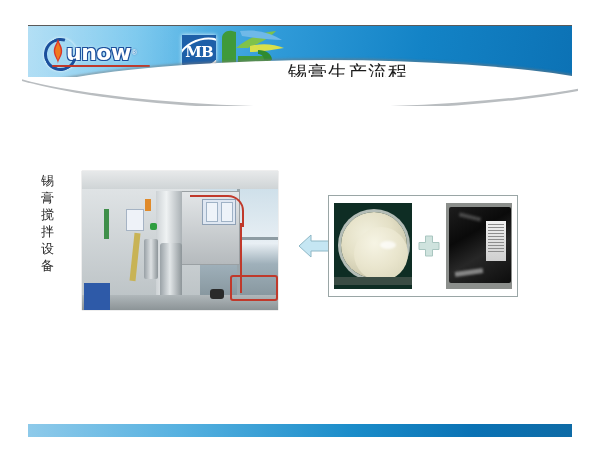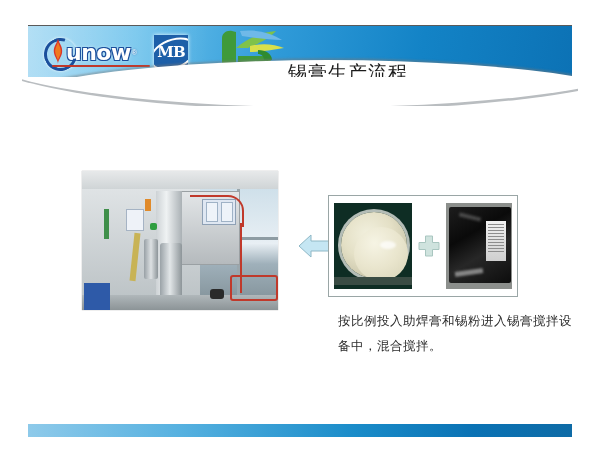--- a/index.html
+++ b/index.html
@@ -103,21 +103,21 @@
     font-size:7px; color:#ffffff; vertical-align:super; margin-left:1px;
     text-shadow:0 0 2px #1b4f9c;
   }
   .unow-underline{
     position:absolute; left:8px; bottom:11px; width:98px; height:2px;
     background:#c0392b;
     border-radius:1px;
   }
 
   
-  #logo-mb{ left:126px; width:46px; display:flex; align-items:center; justify-content:flex-start;}
+  #logo-mb{ left:142px; width:46px; display:flex; align-items:center; justify-content:flex-end;}
   .mb-box{
     position:relative;
     width:34px; height:34px;
     background:#1d5fa8;
     box-shadow:0 0 4px rgba(255,255,255,.85);
     overflow:hidden;
   }
   .mb-oval{
     position:absolute; left:-5px; top:4px; width:44px; height:26px;
     border:2px solid #ffffff; border-radius:50%;
@@ -347,20 +347,21 @@
           <path d="M44 24 C52 24 58 28 58 34 L50 34 C50 30 47 28 44 28 Z" fill="#2f8b30"></path>
         </svg>
         <div class="gl-text">昊瑞电子</div>
       </div>
     </div>
 
     <div id="header-title">锡膏生产流程</div>
   </div>
   <div id="header-swoosh"></div>
 
+  <div id="vertical-label">锡膏搅拌设备</div>
 
   <div id="machine-photo">
     <div class="mach m-ceiling"></div>
     <div class="mach m-wall"></div>
     <div class="mach m-window"></div>
     <div class="mach m-winframe"></div>
     <div class="mach m-winframe2"></div>
     <div class="mach m-cabinet"></div>
     <div class="mach m-panel"></div>
     <div class="mach m-panel2"></div>
@@ -415,17 +416,16 @@
               <i></i>
               <i></i>
               <i></i>
           </div>
         </div>
         <div class="pouch-shine"></div>
       </div>
     </div>
   </div>
 
-  <div id="material-caption">按比例投入助焊膏和锡粉进入锡膏搅拌设备中，混合搅拌。</div>
 
   <div id="footer-bar"></div>
 
 </div>
 
 </body></html>

